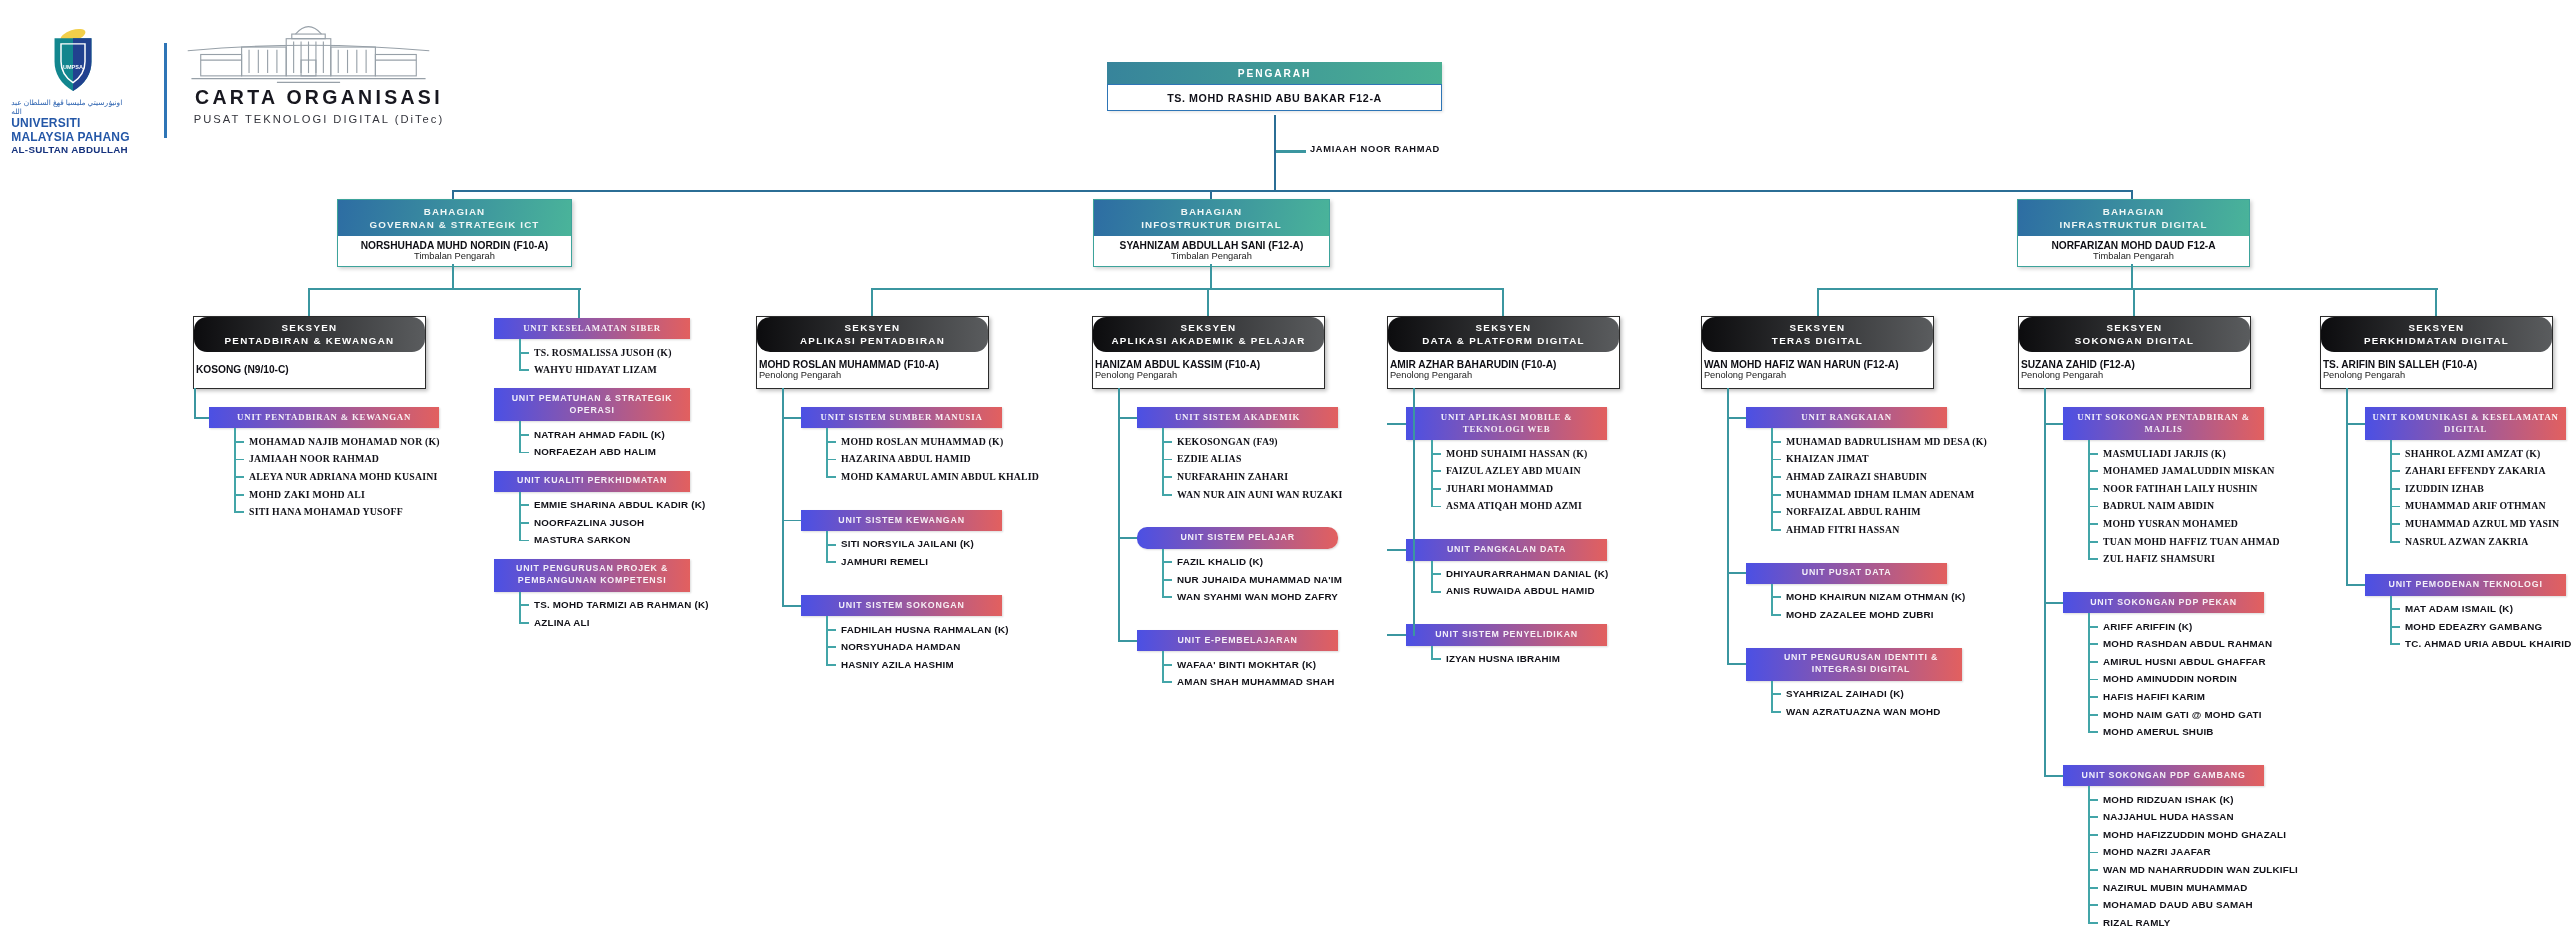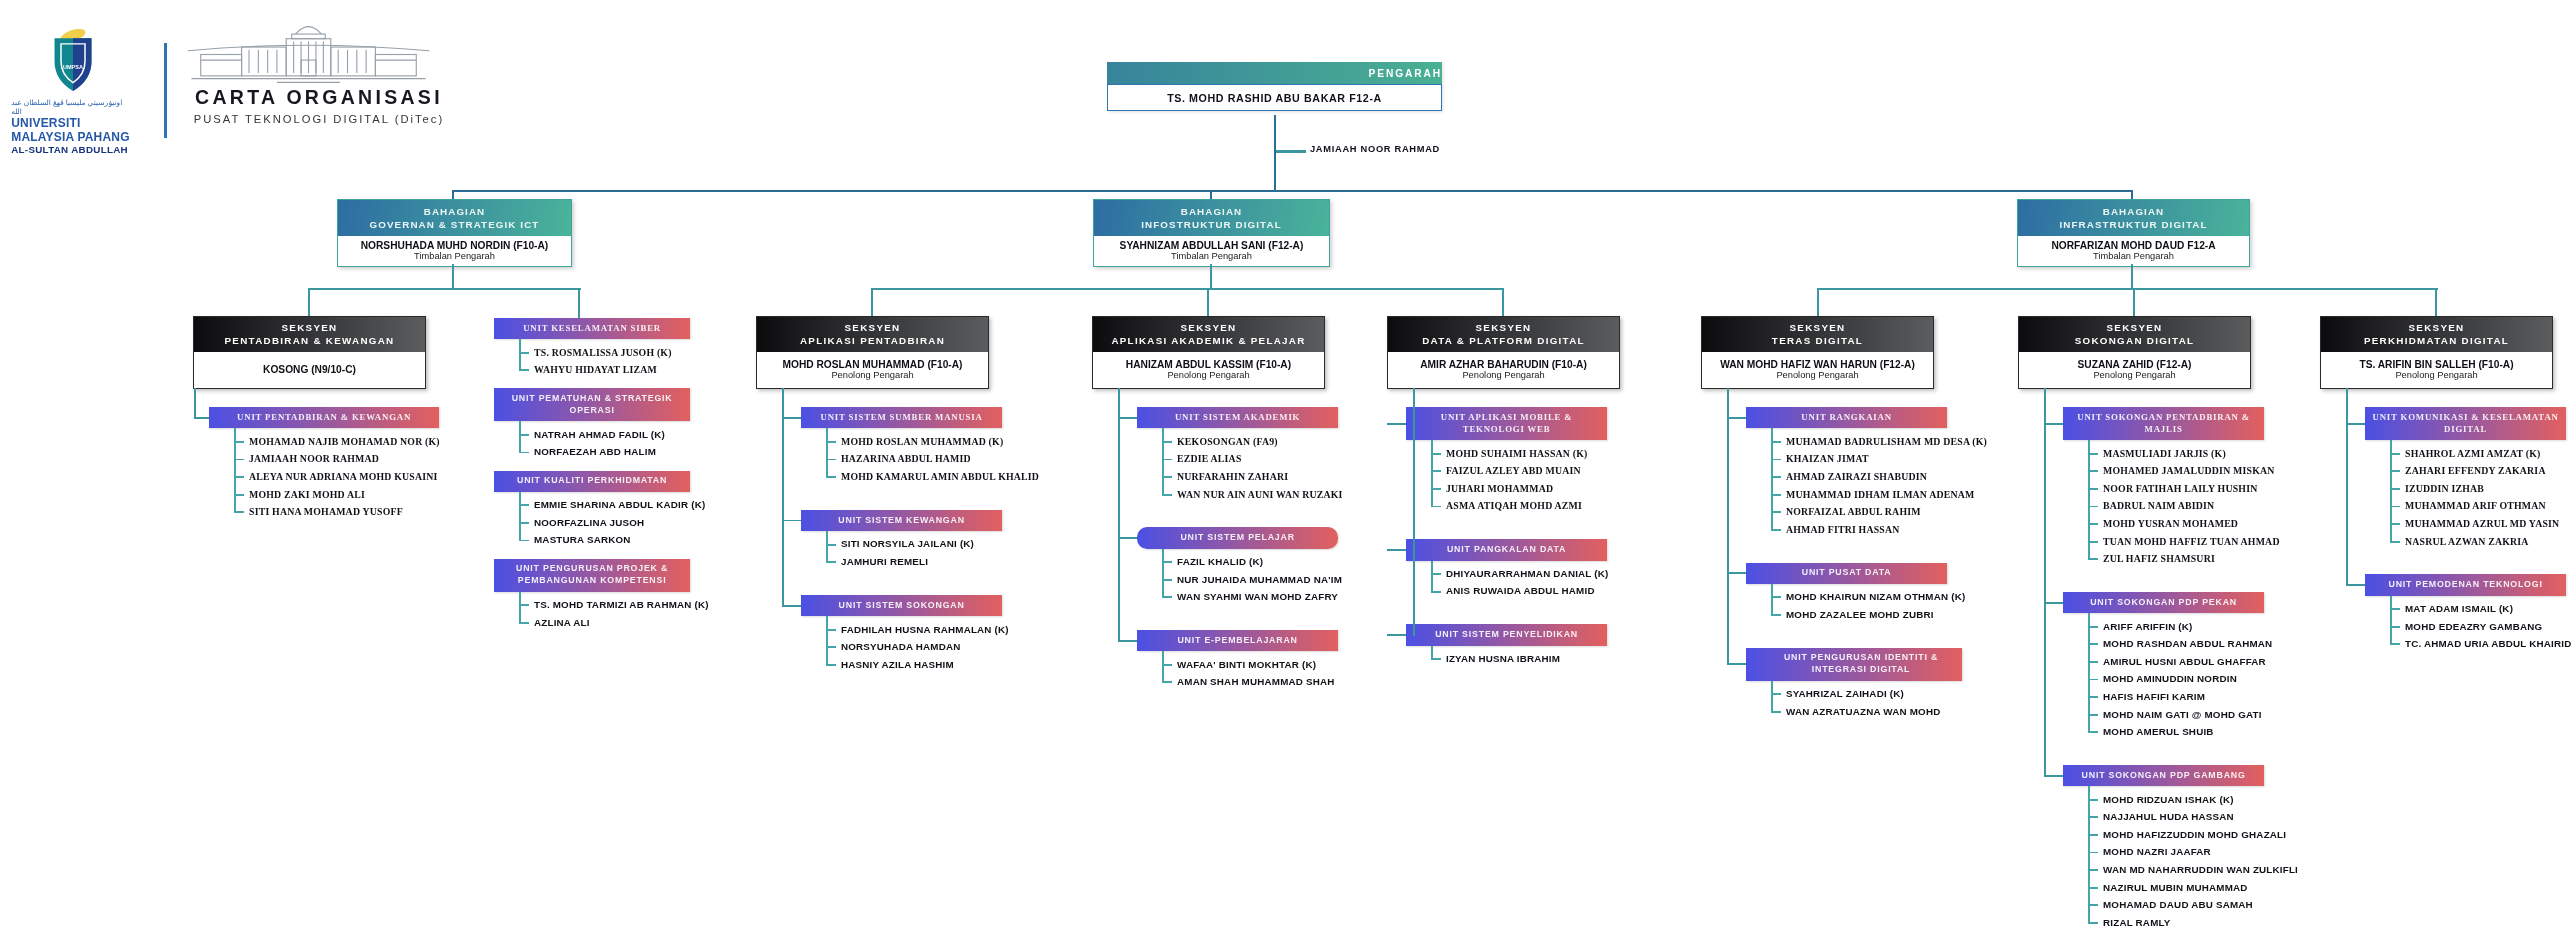--- a/index.html
+++ b/index.html
@@ -16,41 +16,41 @@
   .brand .l1{font-size:12px;font-weight:bold;color:#2457a7;letter-spacing:0.2px;}
   .brand .l2{font-size:9.8px;font-weight:bold;color:#16337e;letter-spacing:0.3px;}
   .divider{position:absolute;left:164px;top:43px;width:2.8px;height:95px;background:#2e75b6;}
   .title-block{position:absolute;left:184px;top:86px;width:270px;text-align:center;}
   .title-block .t1{font-size:19.5px;font-weight:bold;letter-spacing:3.3px;color:#17171f;}
   .title-block .t2{font-size:11.2px;letter-spacing:2px;color:#33343c;margin-top:3.7px;}
 
   
   .pengarah{position:absolute;left:1107px;top:62px;width:335px;box-shadow:1.9px 1.9px 2.8px rgba(0,0,0,.12);}
   .p-head{background:linear-gradient(90deg,#37849b,#4ab093);color:#fff;font-size:10.2px;font-weight:bold;
-          letter-spacing:1.9px;text-align:right;padding:5.6px 0;}
+          letter-spacing:1.9px;text-align:center;padding:5.6px 0;}
   .p-body{border:1.9px solid #2e75b6;background:#fff;font-weight:bold;font-size:10.7px;
           text-align:center;padding:6.5px 0;letter-spacing:0.6px;color:#101018;}
 
   .assistant{position:absolute;left:1310px;top:144px;font-size:9.3px;font-weight:bold;
              letter-spacing:0.7px;color:#101018;}
 
   
   .bah{position:absolute;top:199px;border:1.9px solid #3da39b;background:#fff;box-shadow:1.9px 1.9px 3.7px rgba(0,0,0,.18);}
   .bah-head{background:linear-gradient(100deg,#2d6da3,#4ab49a);color:#eef6f5;font-size:9.8px;font-weight:bold;
             letter-spacing:1.1px;text-align:center;padding:4.7px 1.9px;line-height:1.35;}
   .bah-body{text-align:center;padding:3.7px 1.9px 4.7px;}
   .bah-name{font-weight:bold;font-size:10.2px;color:#0e0e14;}
   .bah-role{font-size:9.3px;color:#222;margin-top:0.9px;}
 
   
   .column{position:absolute;top:316px;}
   .sek-box{border:1.4px solid #2b2b2b;background:#fff;box-shadow:1.9px 1.9px 3.7px rgba(0,0,0,.25);}
   .sek-head{background:linear-gradient(90deg,#0c0c0e,#5a5c5e);color:#fff;font-size:9.8px;font-weight:bold;
-            letter-spacing:1.3px;text-align:center;padding:3.7px 1.9px;line-height:1.4;}
-  .sek-body{min-height:32px;display:flex;flex-direction:column;justify-content:center;text-align:center;padding:1.9px;}
+            letter-spacing:1.3px;text-align:center;padding:3.7px 1.9px;line-height:1.4;border-radius:13px;}
+  .sek-body{min-height:32px;display:flex;flex-direction:column;justify-content:center;padding:1.9px;}
   .sek-name{font-weight:bold;font-size:10.2px;color:#0e0e14;}
   .sek-role{font-size:9.3px;color:#222;}
 
   .units{padding-top:0;}
   .unit{margin-top:24px;}
   .unit:first-child{margin-top:18.6px;font-family:Liberation Serif, serif;}
   .column.stacked .unit{margin-top:9.3px;}
   .column.stacked .unit:first-child{margin-top:1.9px;}
   .unit-head{position:relative;background:linear-gradient(90deg,#4b50e4,#e2605f);
              color:rgba(255,255,255,0.9);font-size:8.8px;font-weight:bold;letter-spacing:0.8px;

